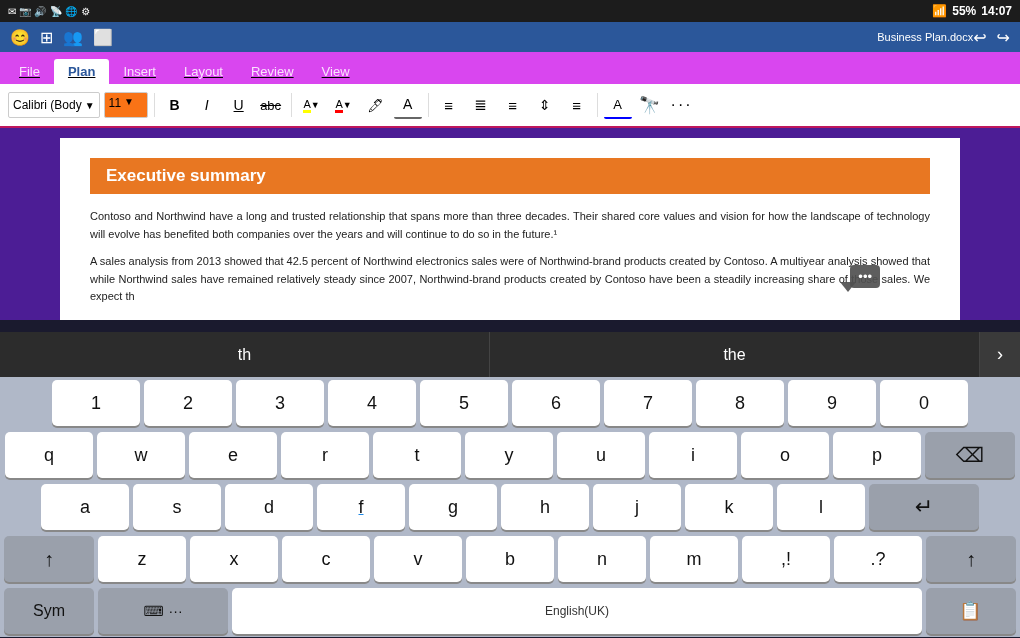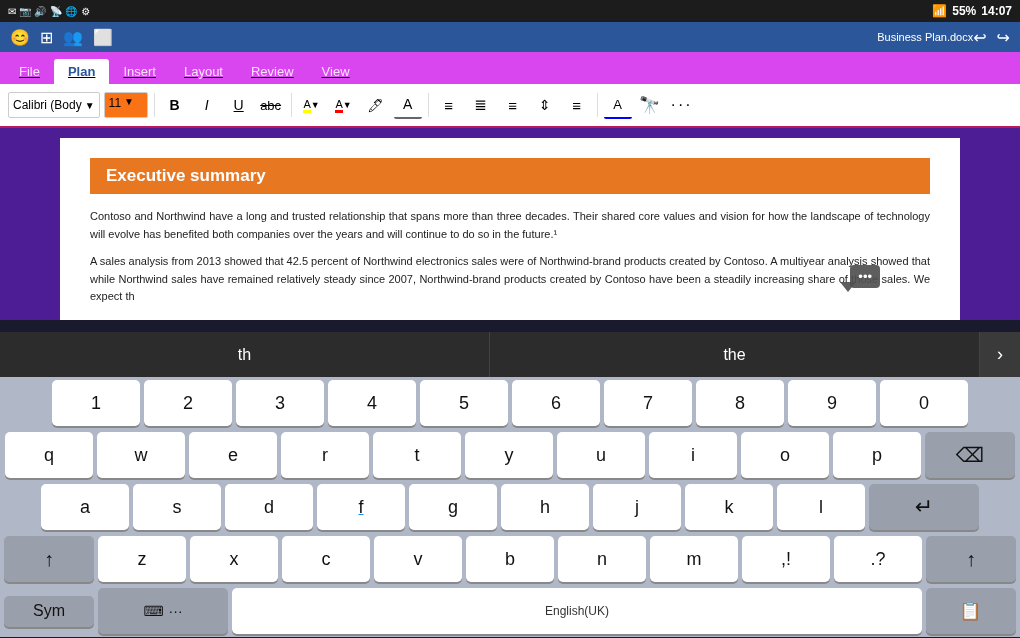--- a/index.html
+++ b/index.html
@@ -227,21 +227,21 @@
       border-radius: 5px;
       height: 46px;
       cursor: pointer;
       box-shadow: 0 2px 0 #888;
     }
     .key-sym {
       background: #9aa0ab;
       width: 90px;
       font-size: 15px;
       border-radius: 5px;
-      height: 31px;
+      height: 46px;
       cursor: pointer;
       box-shadow: 0 2px 0 #888;
       display: flex;
       align-items: center;
       justify-content: center;
       font-size: 16px;
     }
     .key-lang {
       background: #9aa0ab;
       width: 130px;

